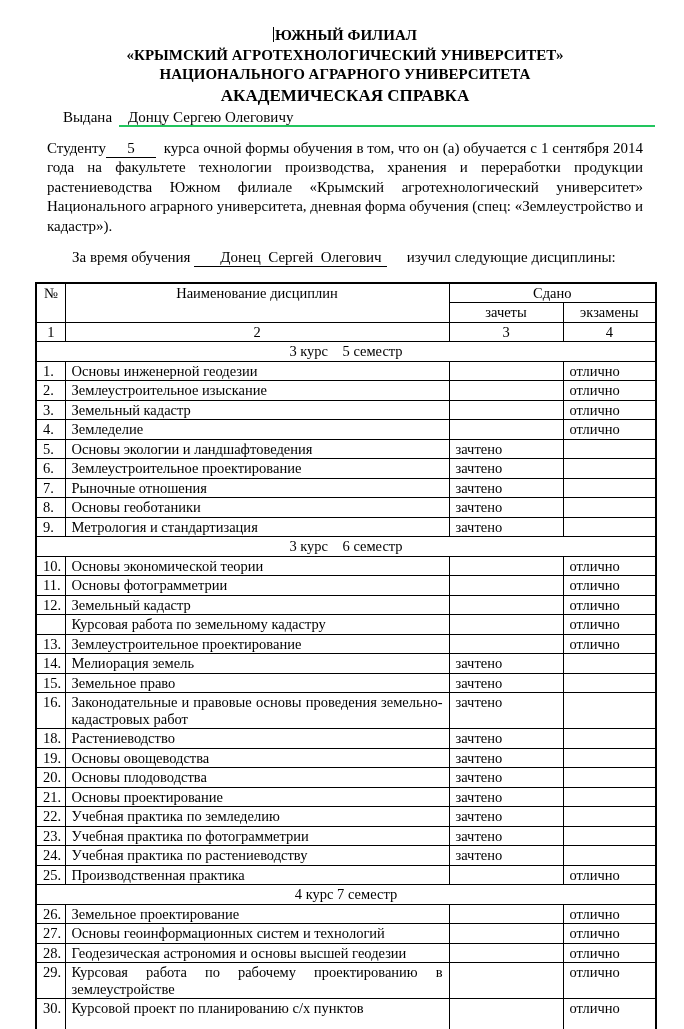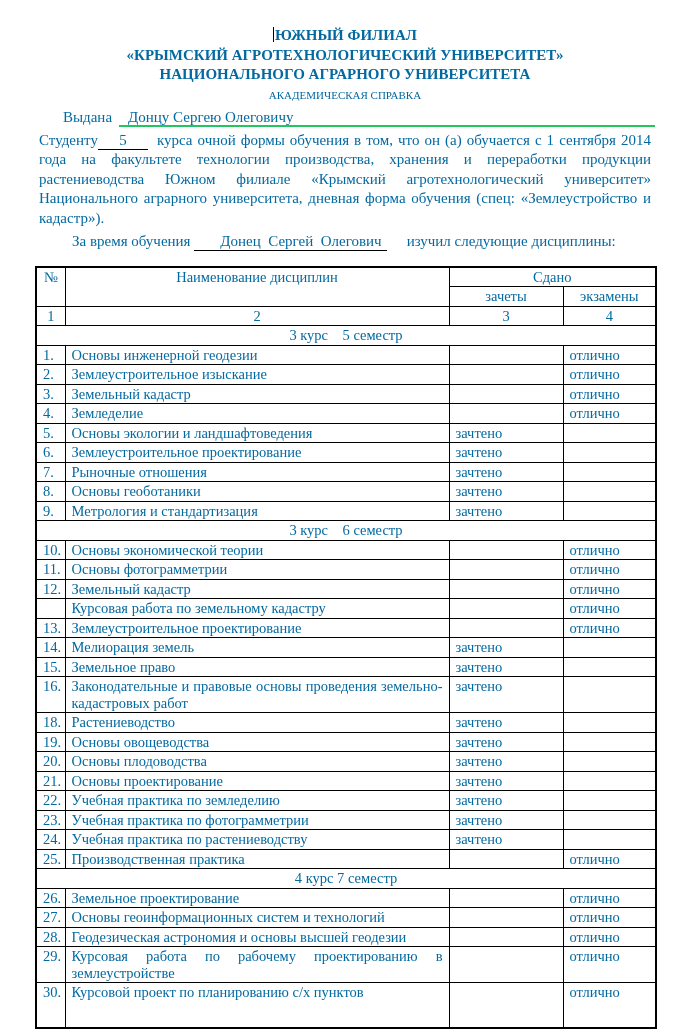--- a/index.html
+++ b/index.html
@@ -1,45 +1,45 @@
 <!DOCTYPE html>
 <html><head>
 <meta charset="utf-8">
 <style>
   html, body { margin: 0; padding: 0; background: #888; }
   .page {
     position: relative;
     width: 684px; height: 1029px;
     margin: 0 auto;
     background: #ffffff;
-    color: #0369a1;
+    color: #000000;
     font-family: "Liberation Serif", "DejaVu Serif", serif;
     font-size: 15px; line-height: 19.5px;
     box-sizing: border-box;
     padding: 26px 29px 8px 35px;
     overflow: hidden;
   }
   
   .doc-header { text-align: center; }
   .doc-header .hline { font-weight: bold; font-size: 15px; line-height: 19.5px; }
-  .doc-header .hline-main { font-weight: normal; font-size: 11px; line-height: 21px; }
+  .doc-header .hline-main { font-weight: bold; font-size: 17px; line-height: 21px; }
   .caret {
     display: inline-block; width: 1px; height: 15px;
     background: #000; vertical-align: -2px; margin-right: 1px;
   }
   
   .issued { display: flex; height: 20px; line-height: 20px; margin-top: 1px; }
   .issued-label { margin-left: 28px; white-space: nowrap; }
   .issued-fill {
     flex: 1; margin-left: 7px; padding-left: 9px;
     border-bottom: 2px solid #22c55e;
     white-space: nowrap; overflow: hidden;
   }
   
-  .par { margin: 4px; text-align: justify; }
+  .par { margin: 12px; text-align: justify; }
   .uline-course {
     display: inline-block; min-width: 50px; text-align: center;
     border-bottom: 1px solid #000; margin-right: 4px; line-height: 17px;
   }
   .par2 { margin: 0; white-space: nowrap; }
   .par2-indent { display: inline-block; width: 37px; }
   .uline-name {
     display: inline-block; border-bottom: 1px solid #000;
     padding: 0 5px 0 26px; line-height: 17px; margin-right: 20px;
   }

